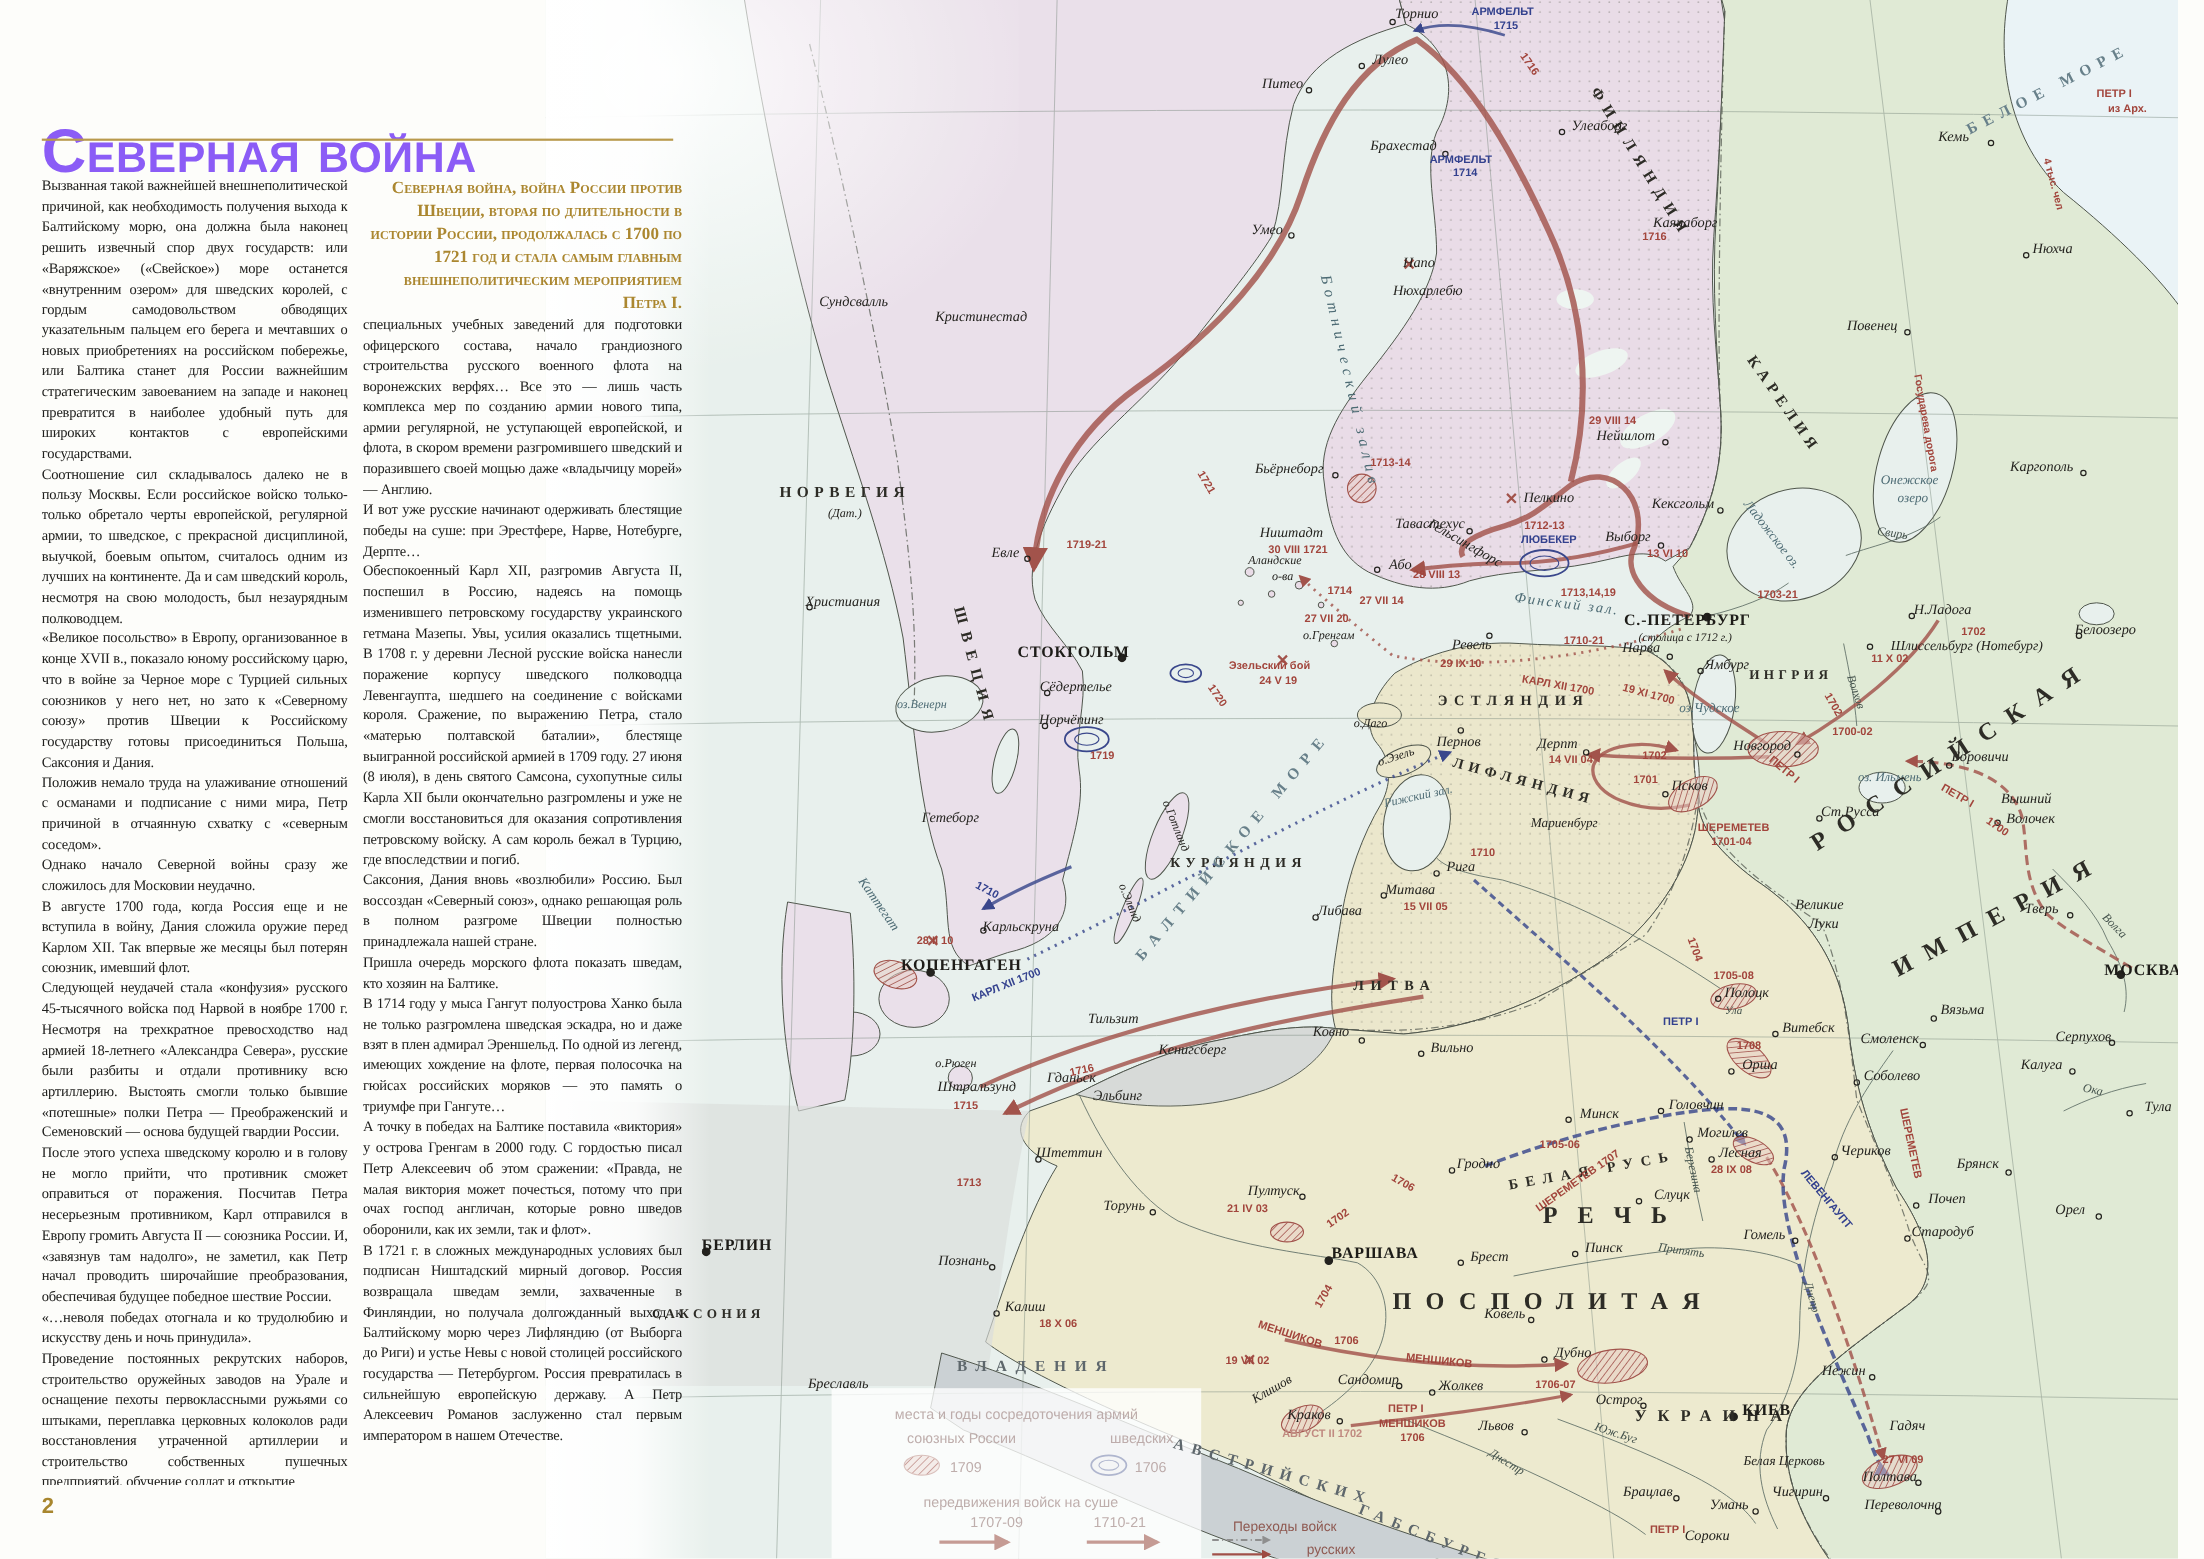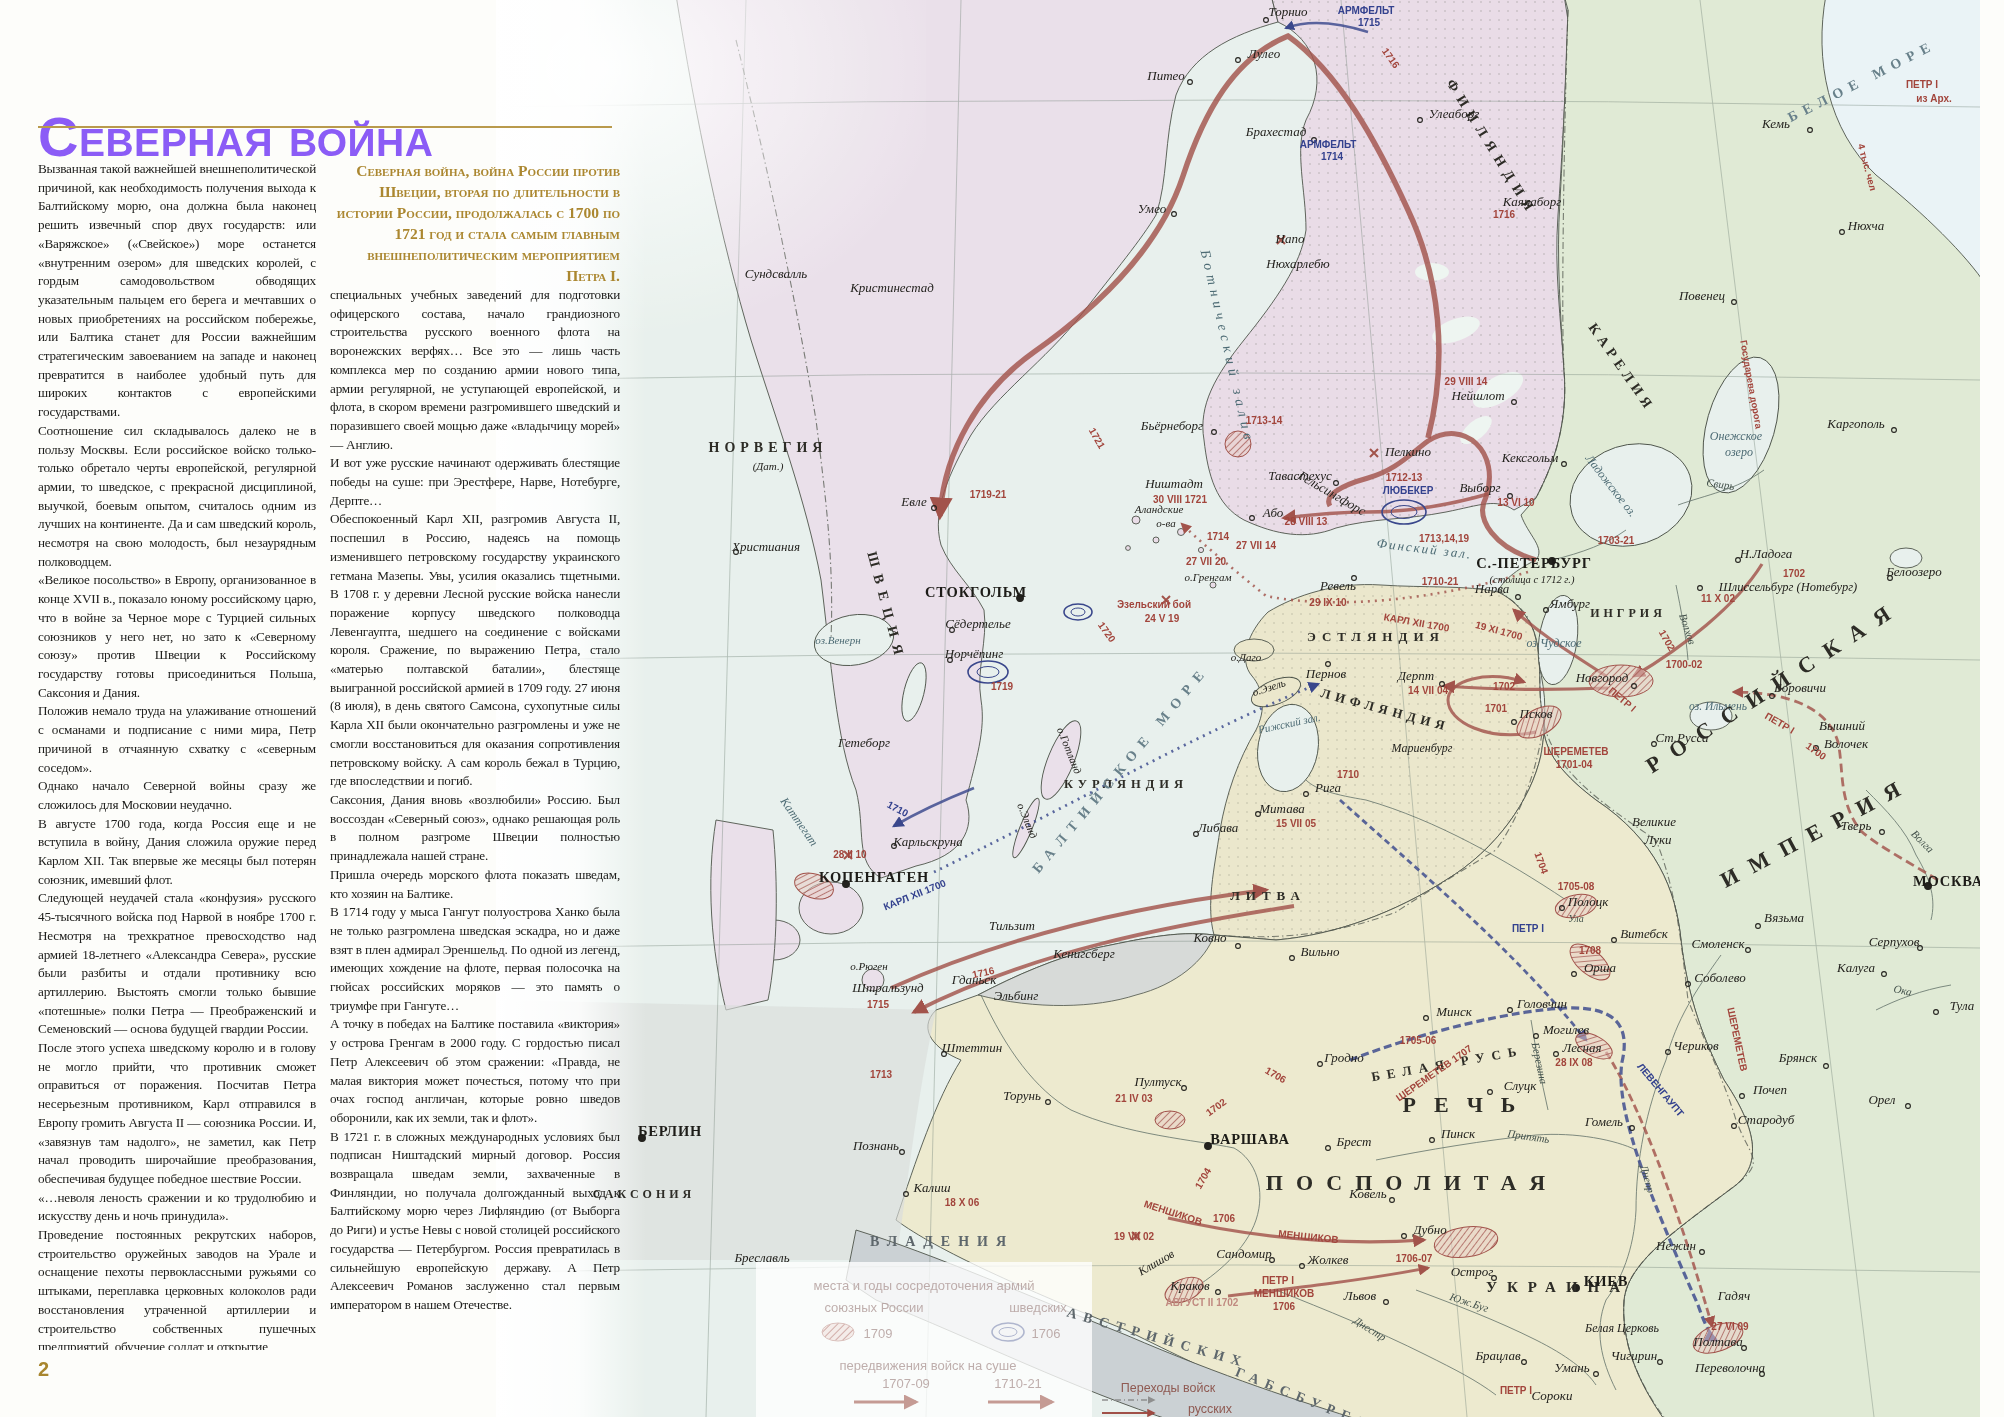--- a/index.html
+++ b/index.html
@@ -613,21 +613,21 @@
     <div class="rule"></div>
     <div class="col col1">
         <p>Вызванная такой важнейшей внешнеполитической причиной, как необходимость получения выхода к Балтийскому морю, она должна была наконец решить извечный спор двух государств: или «Варяжское» («Свейское») море останется «внутренним озером» для шведских королей, с гордым самодовольством обводящих указательным пальцем его берега и мечтавших о новых приобретениях на российском побережье, или Балтика станет для России важнейшим стратегическим завоеванием на западе и наконец превратится в наиболее удобный путь для широких контактов с европейскими государствами.</p>
         <p>Соотношение сил складывалось далеко не в пользу Москвы. Если российское войско только-только обретало черты европейской, регулярной армии, то шведское, с прекрасной дисциплиной, выучкой, боевым опытом, считалось одним из лучших на континенте. Да и сам шведский король, несмотря на свою молодость, был незаурядным полководцем.</p>
         <p>«Великое посольство» в Европу, организованное в конце XVII в., показало юному российскому царю, что в войне за Черное море с Турцией сильных союзников у него нет, но зато к «Северному союзу» против Швеции к Российскому государству готовы присоединиться Польша, Саксония и Дания.</p>
         <p>Положив немало труда на улаживание отношений с османами и подписание с ними мира, Петр причиной в отчаянную схватку с «северным соседом».</p>
         <p>Однако начало Северной войны сразу же сложилось для Московии неудачно.</p>
         <p>В августе 1700 года, когда Россия еще и не вступила в войну, Дания сложила оружие перед Карлом XII. Так впервые же месяцы был потерян союзник, имевший флот.</p>
         <p>Следующей неудачей стала «конфузия» русского 45-тысячного войска под Нарвой в ноябре 1700 г. Несмотря на трехкратное превосходство над армией 18-летнего «Александра Севера», русские были разбиты и отдали противнику всю артиллерию. Выстоять смогли только бывшие «потешные» полки Петра — Преображенский и Семеновский — основа будущей гвардии России.</p>
         <p>После этого успеха шведскому королю и в голову не могло прийти, что противник сможет оправиться от поражения. Посчитав Петра несерьезным противником, Карл отправился в Европу громить Августа II — союзника России. И, «завязнув там надолго», не заметил, как Петр начал проводить широчайшие преобразования, обеспечивая будущее победное шествие России.</p>
-        <p>«…неволя леность сражении и ко трудолюбию и искусству день и ночь принудила».</p>
+        <p>«…неволя победах отогнала и ко трудолюбию и искусству день и ночь принудила».</p>
         <p>Проведение постоянных рекрутских наборов, строительство оружейных заводов на Урале и оснащение пехоты первоклассными ружьями со штыками, переплавка церковных колоколов ради восстановления утраченной артиллерии и строительство собственных пушечных предприятий, обучение солдат и открытие</p>
       </div>
     <div class="col col2">
       <p class="intro">Северная война, война России против Швеции, вторая по длительности в истории России, продолжалась с 1700 по 1721 год и стала самым главным внешнеполитическим мероприятием Петра I.</p>
       <div>
           <p>специальных учебных заведений для подготовки офицерского состава, начало грандиозного строительства русского военного флота на воронежских верфях… Все это — лишь часть комплекса мер по созданию армии нового типа, армии регулярной, не уступающей европейской, и флота, в скором времени разгромившего шведский и поразившего своей мощью даже «владычицу морей» — Англию.</p>
           <p>И вот уже русские начинают одерживать блестящие победы на суше: при Эрестфере, Нарве, Нотебурге, Дерпте…</p>
           <p>Обеспокоенный Карл XII, разгромив Августа II, поспешил в Россию, надеясь на помощь изменившего петровскому государству украинского гетмана Мазепы. Увы, усилия оказались тщетными. В 1708 г. у деревни Лесной русские войска нанесли поражение корпусу шведского полководца Левенгаупта, шедшего на соединение с войсками короля. Сражение, по выражению Петра, стало «матерью полтавской баталии», блестяще выигранной российской армией в 1709 году. 27 июня (8 июля), в день святого Самсона, сухопутные силы Карла XII были окончательно разгромлены и уже не смогли восстановиться для оказания сопротивления петровскому войску. А сам король бежал в Турцию, где впоследствии и погиб.</p>
           <p>Саксония, Дания вновь «возлюбили» Россию. Был воссоздан «Северный союз», однако решающая роль в полном разгроме Швеции полностью принадлежала нашей стране.</p>
           <p>Пришла очередь морского флота показать шведам, кто хозяин на Балтике.</p>

